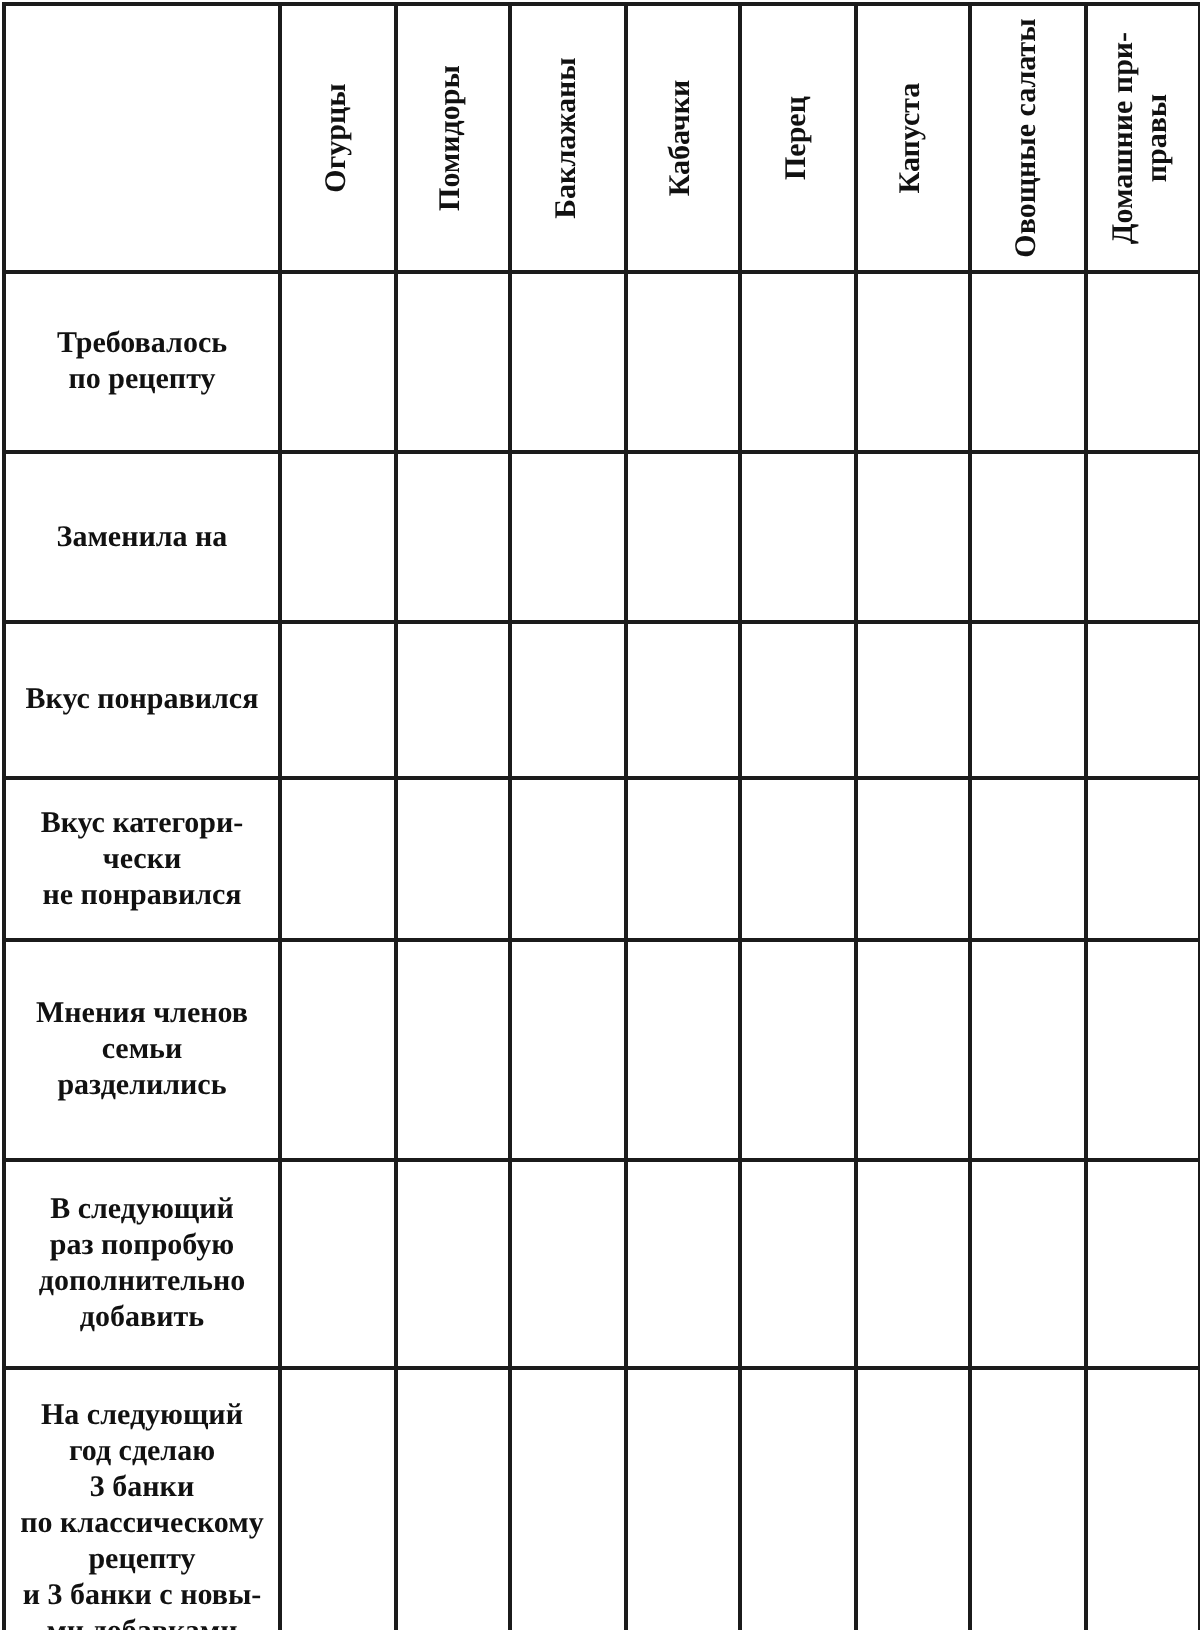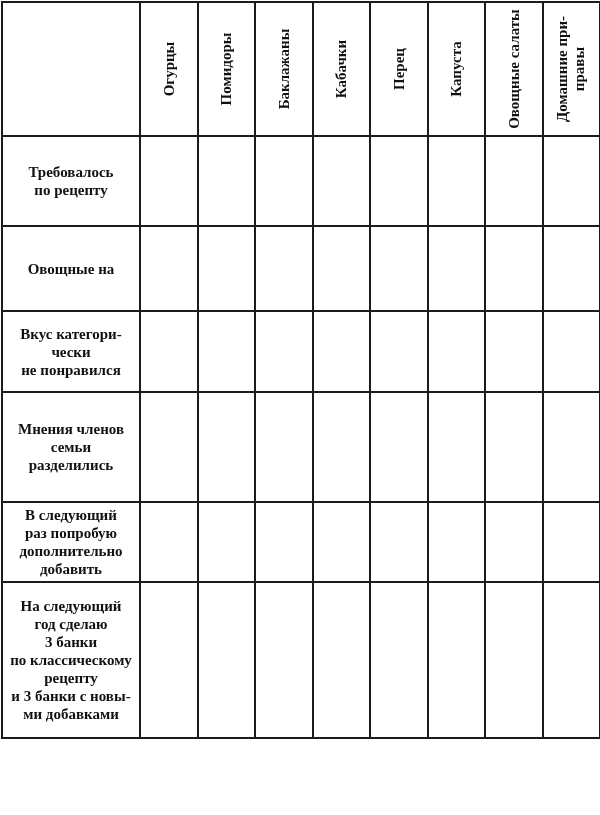--- a/index.html
+++ b/index.html
@@ -53,21 +53,21 @@
     color: #111111;
     white-space: pre-line;
     padding: 2px 6px;
   }
 
   tr.r1 { height: 90px; }
   tr.r2 { height: 85px; }
   tr.r3 { height: 78px; }
   tr.r4 { height: 81px; margin-left: 18px; }
   tr.r5 { height: 110px; }
-  tr.r6 { height: 80px; border-radius: 16px; }
+  tr.r6 { height: 104px; border-radius: 16px; }
   tr.r7 { height: 156px; font-family: Liberation Serif, serif; }
 </style>
 </head>
 <body>
 
 <table class="grid">
   <colgroup>
     <col class="label-col">
     <col class="data-col">
       <col class="data-col">
@@ -116,31 +116,42 @@
     <td></td>
     <td></td>
     <td></td>
     <td></td>
     <td></td>
     <td></td>
     <td></td>
   </tr>
 
   <tr class="r2">
-    <td class="rlabel">Овощные на</td>
-    <td></td>
-    <td></td>
-    <td></td>
-    <td></td>
-    <td></td>
-    <td></td>
-    <td></td>
-    <td></td>
-  </tr>
-
+    <td class="rlabel">Заменила на</td>
+    <td></td>
+    <td></td>
+    <td></td>
+    <td></td>
+    <td></td>
+    <td></td>
+    <td></td>
+    <td></td>
+  </tr>
+
+  <tr class="r3">
+    <td class="rlabel">Вкус понравился</td>
+    <td></td>
+    <td></td>
+    <td></td>
+    <td></td>
+    <td></td>
+    <td></td>
+    <td></td>
+    <td></td>
+  </tr>
 
   <tr class="r4">
     <td class="rlabel">Вкус категори-
 чески
 не понравился</td>
     <td></td>
     <td></td>
     <td></td>
     <td></td>
     <td></td>

